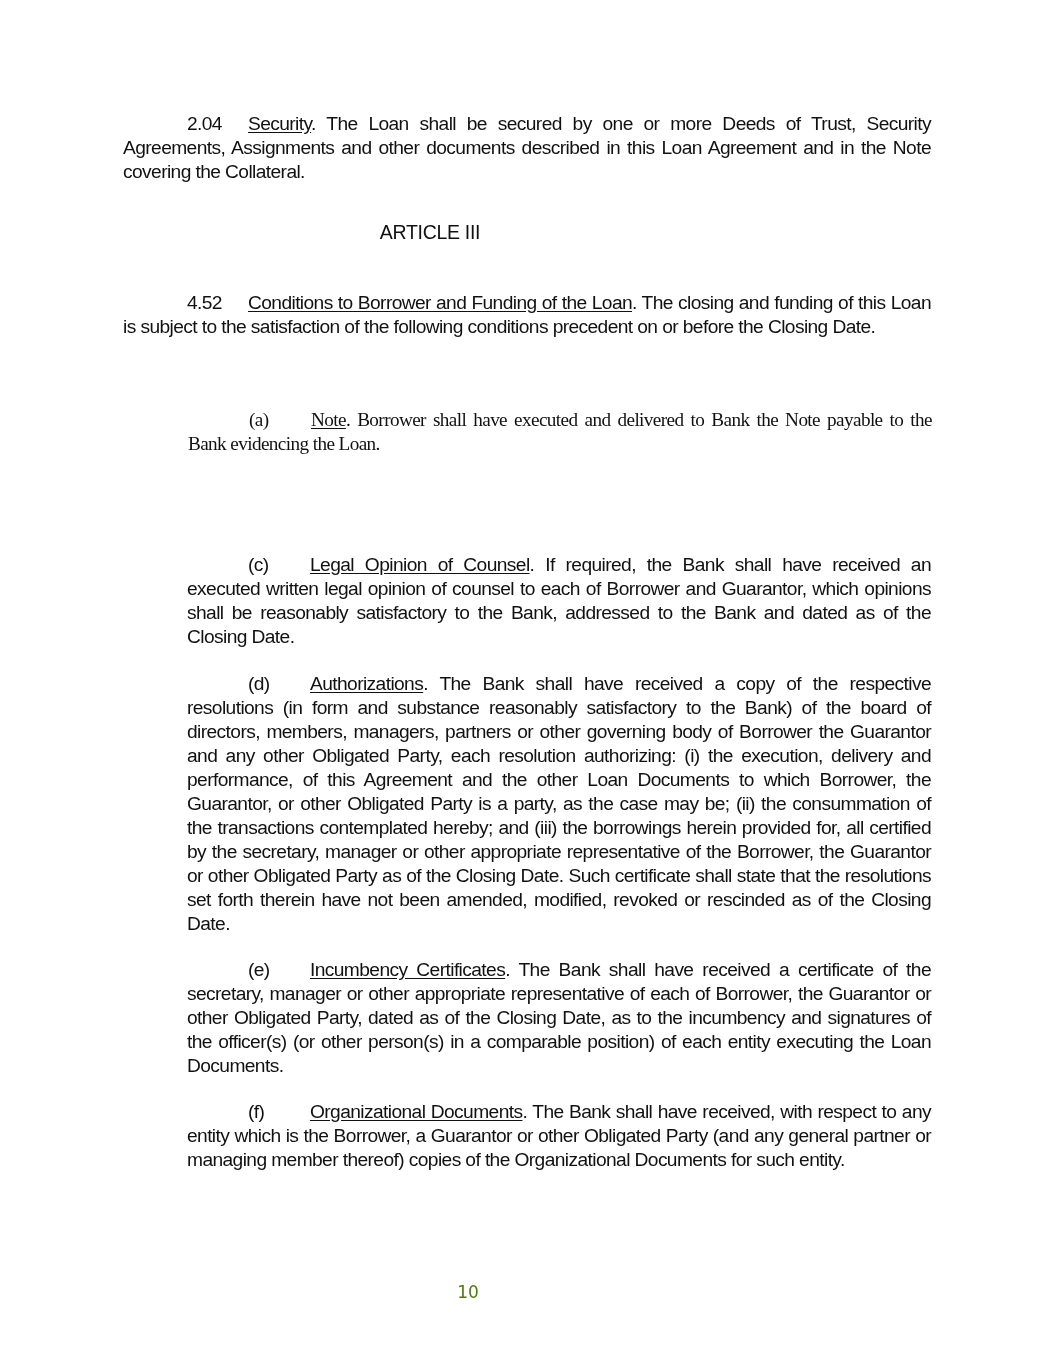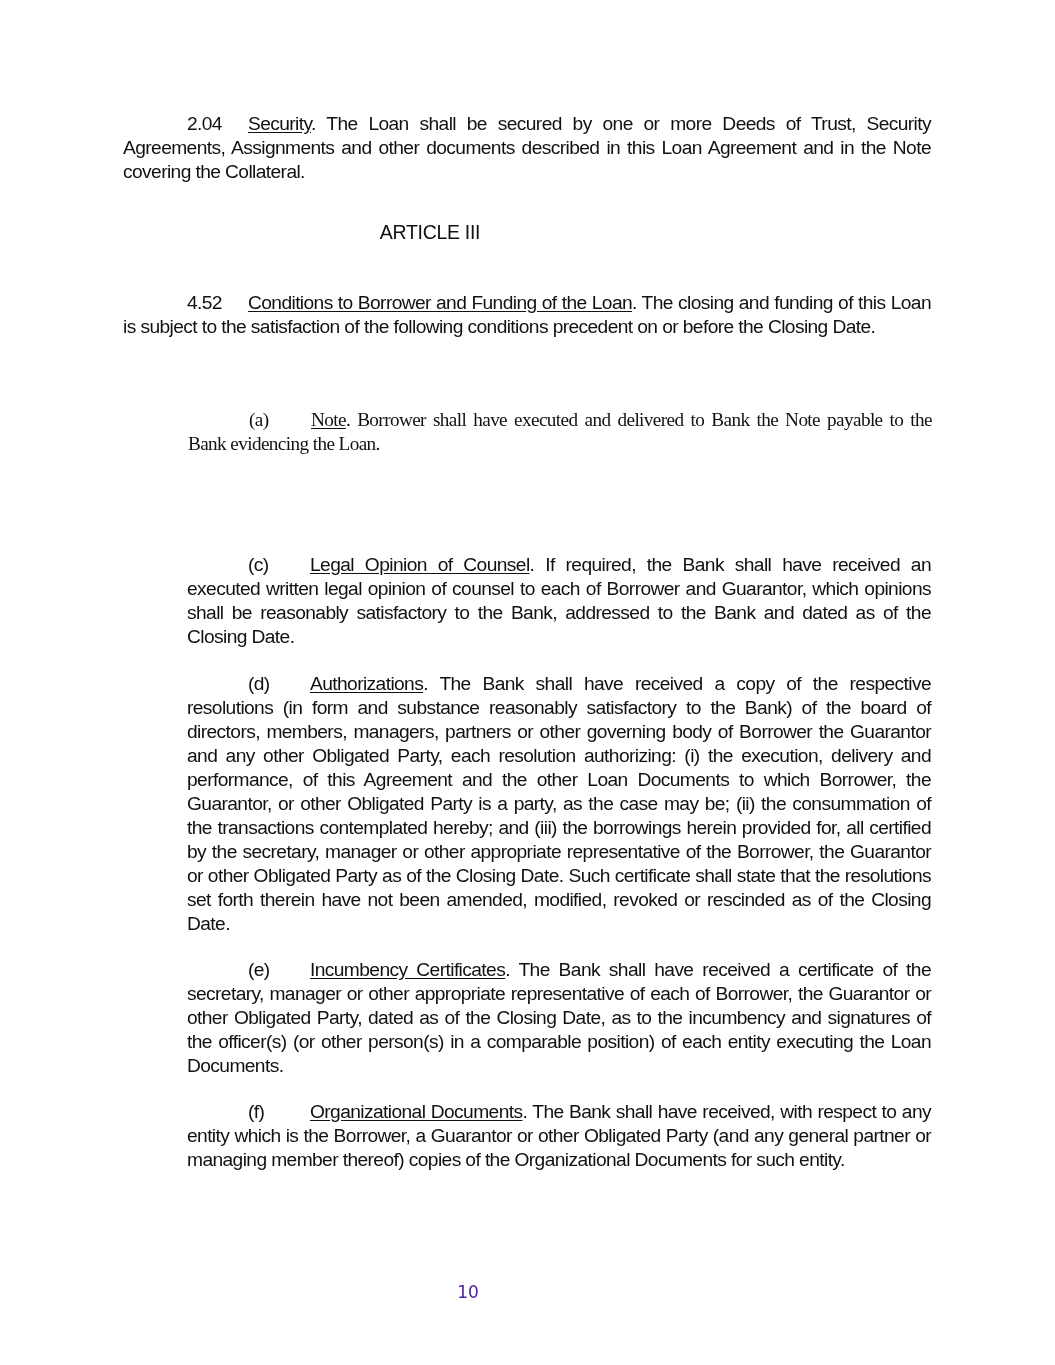--- a/index.html
+++ b/index.html
@@ -25,21 +25,21 @@
     .subnum { display: inline-block; width: 62px; }
     .lead-indent { display: inline-block; width: 64px; }
     .sub-indent { display: inline-block; width: 61px; }
     .u { text-decoration: underline; text-underline-offset: 2px; }
     .heading {
       position: absolute; left: 0; width: 860px; text-align: center;
       font-size: 19.5px; letter-spacing: -0.3px;
     }
     .footer {
       position: absolute; left: 0; width: 936px; top: 1280px; text-align: center;
-      font-family: "DejaVu Sans", sans-serif; font-size: 17px; color: #4c1d95;
+      font-family: "DejaVu Sans", sans-serif; font-size: 17px; color: #4d7c0f;
     }
   </style>
 </head>
 <body>
 
 <div class="page">
 
   <p class="para" style="top:112px; margin:0;"><span class="lead-indent"></span><span class="num">2.04</span><span class="u">Security</span><span>.  The Loan shall be secured by one or more Deeds of Trust, Security Agreements, Assignments and other documents described in this Loan Agreement and in the Note covering the Collateral.</span></p>
 
   <div class="heading" style="top:220px;">ARTICLE III</div>

